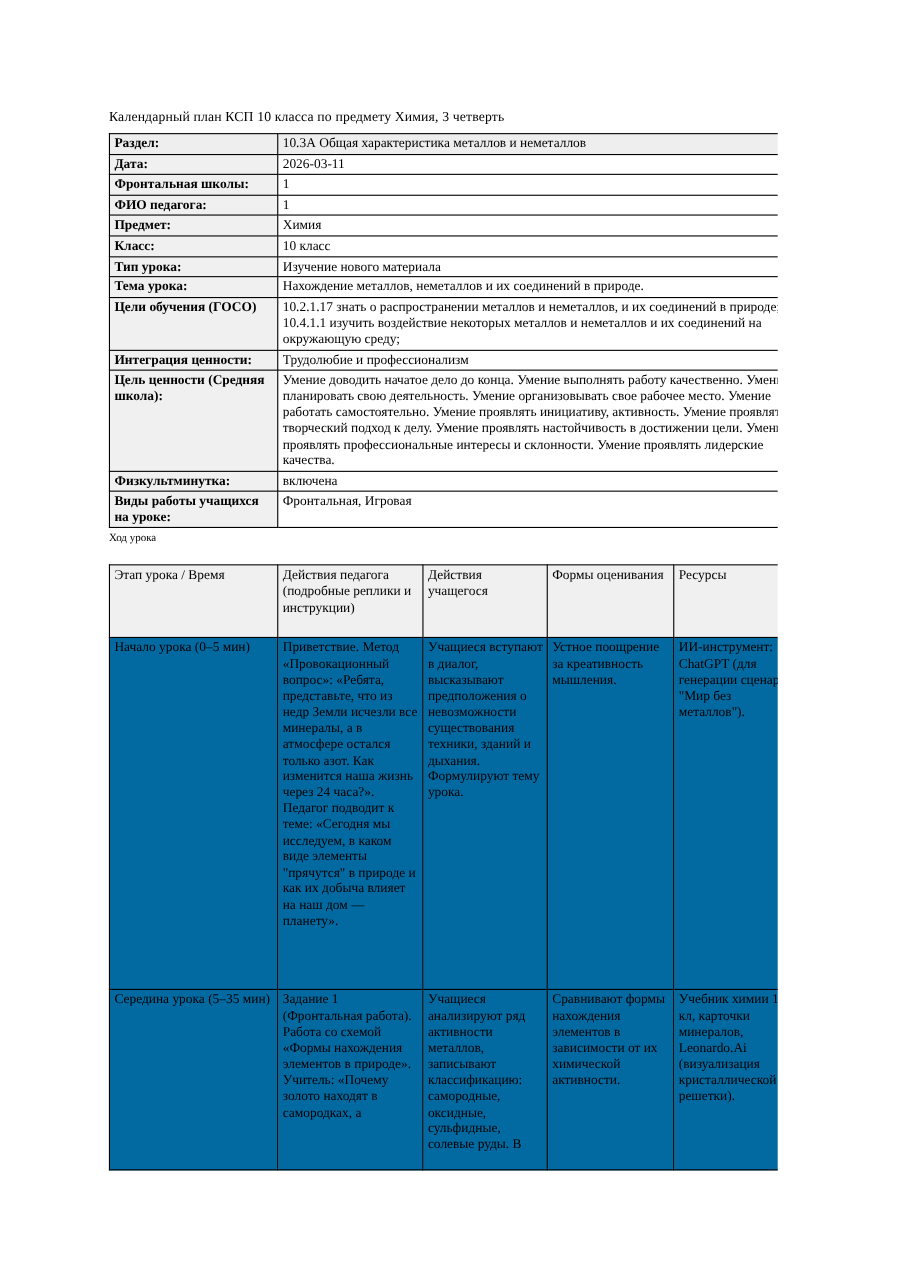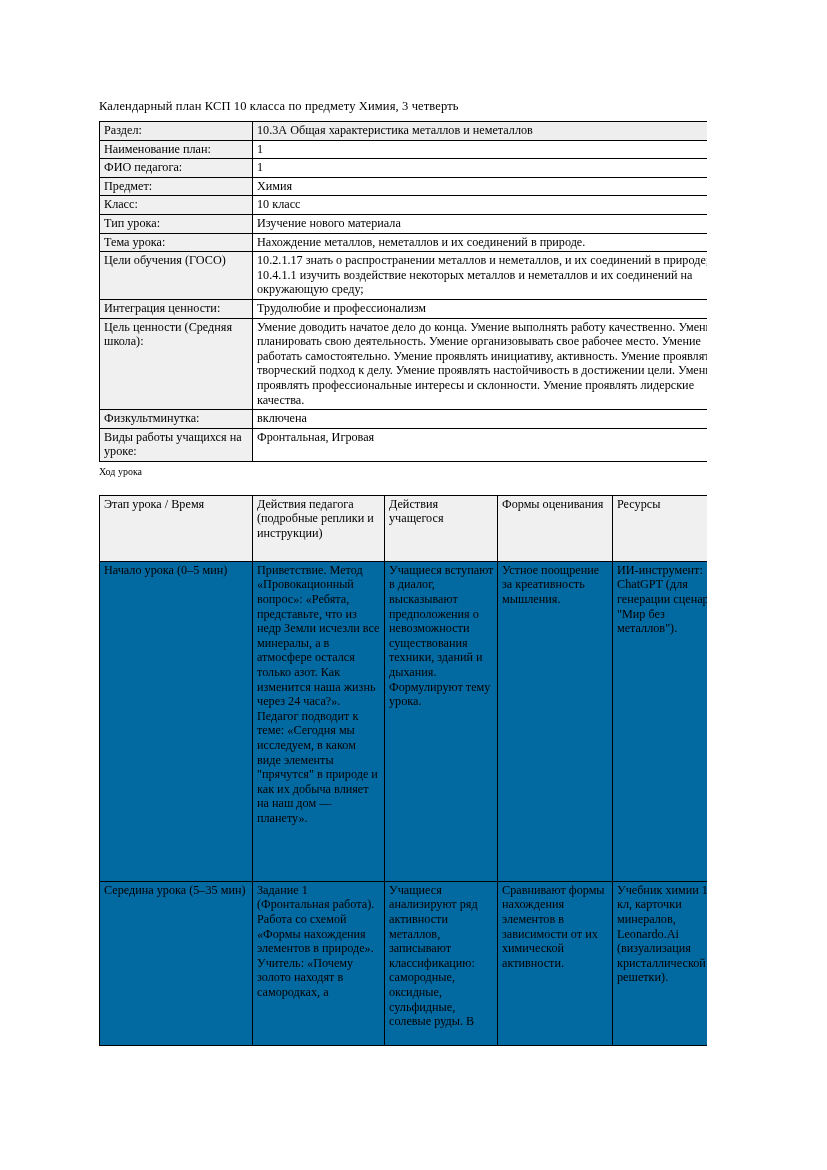--- a/index.html
+++ b/index.html
@@ -50,20 +50,21 @@
     font-weight: normal;
     word-wrap: break-word;
     overflow-wrap: break-word;
     hyphens: none;
   }
   
   .t-info col.c-label { width: 153px; }
   .t-info col.c-value { width: 475px; }
   .t-info td.label {
     background: #f0f0f0;
+    font-weight: bold;
   }
   .t-info td.value {
     background: #ffffff;
   }
   .t-info tr.shaded td.label,
   .t-info tr.shaded td.value {
     background: #eeeeee;
   }
   
   .t-flow { margin-top: 16px; }
@@ -93,21 +94,25 @@
     <colgroup>
         <col class="c-label">
         <col class="c-value">
       </colgroup>
     <tbody>
       <tr class="shaded">
         <td class="label">Раздел:</td>
         <td class="value">10.3А  Общая характеристика металлов и неметаллов</td>
       </tr>
       <tr>
-        <td class="label">Наименование план:</td>
+        <td class="label">Дата:</td>
+        <td class="value">2026-03-11</td>
+      </tr>
+      <tr>
+        <td class="label">Фронтальная школы:</td>
         <td class="value">1</td>
       </tr>
       <tr>
         <td class="label">ФИО педагога:</td>
         <td class="value">1</td>
       </tr>
       <tr>
         <td class="label">Предмет:</td>
         <td class="value">Химия</td>
       </tr>

